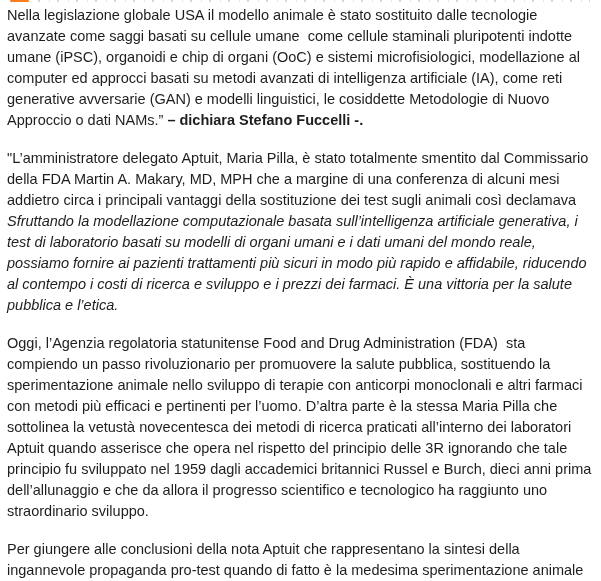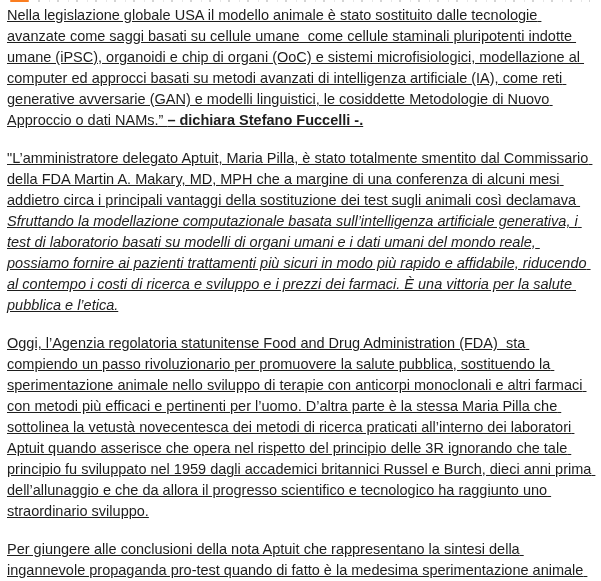--- a/index.html
+++ b/index.html
@@ -45,21 +45,20 @@
   }
   .article {
     position: absolute;
     top: 5px;
     left: 7px;
     right: 4px;
   }
   .article p {
     margin: 0 0 17px 0;
     white-space: pre-wrap; 
-    text-decoration: underline;
   }
   .run-bold   { font-weight: 700; }
   .run-italic { font-style: italic; }
 </style>
 </head>
 <body>
 
 <div class="page" style="background: rgb(255, 255, 255); color: rgb(30, 30, 30);">
   <div class="top-marker" style="background: rgb(251, 125, 31);"></div>
   <div class="top-remnant"></div>

